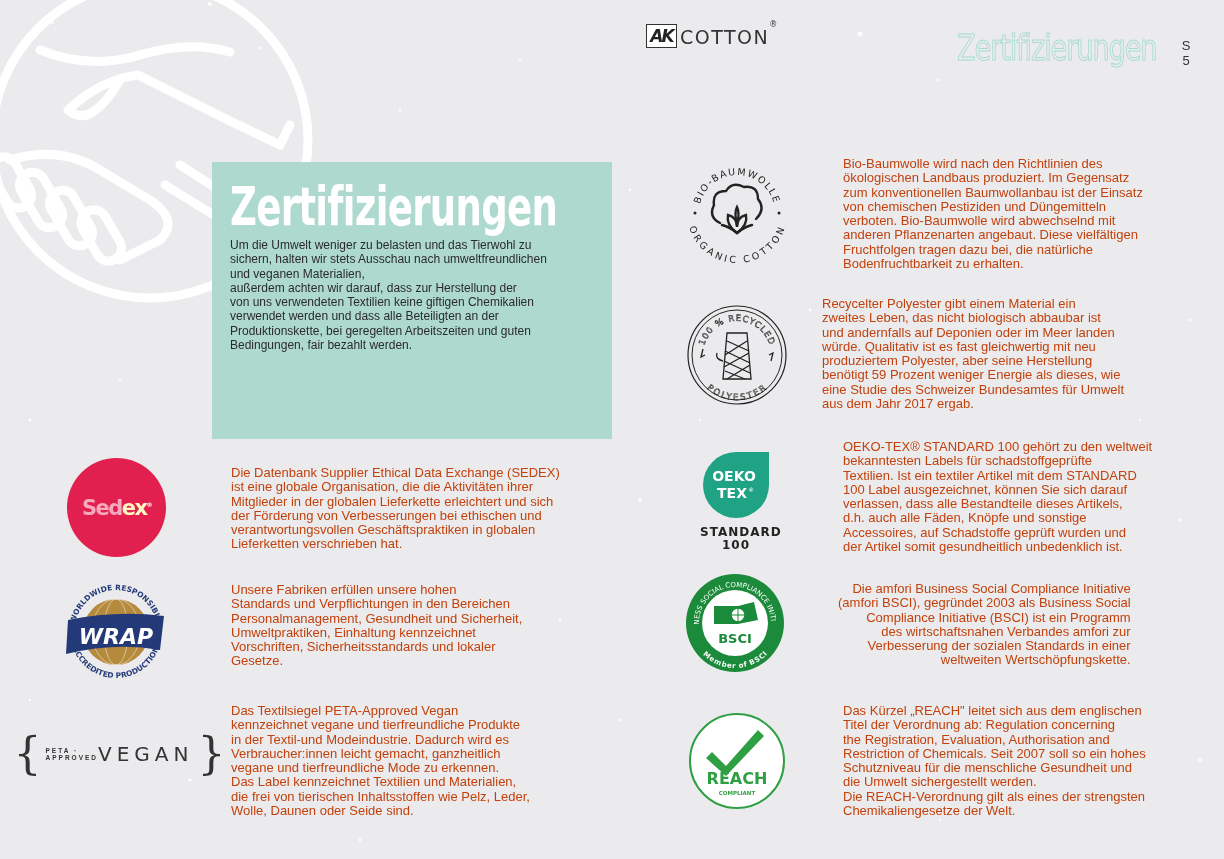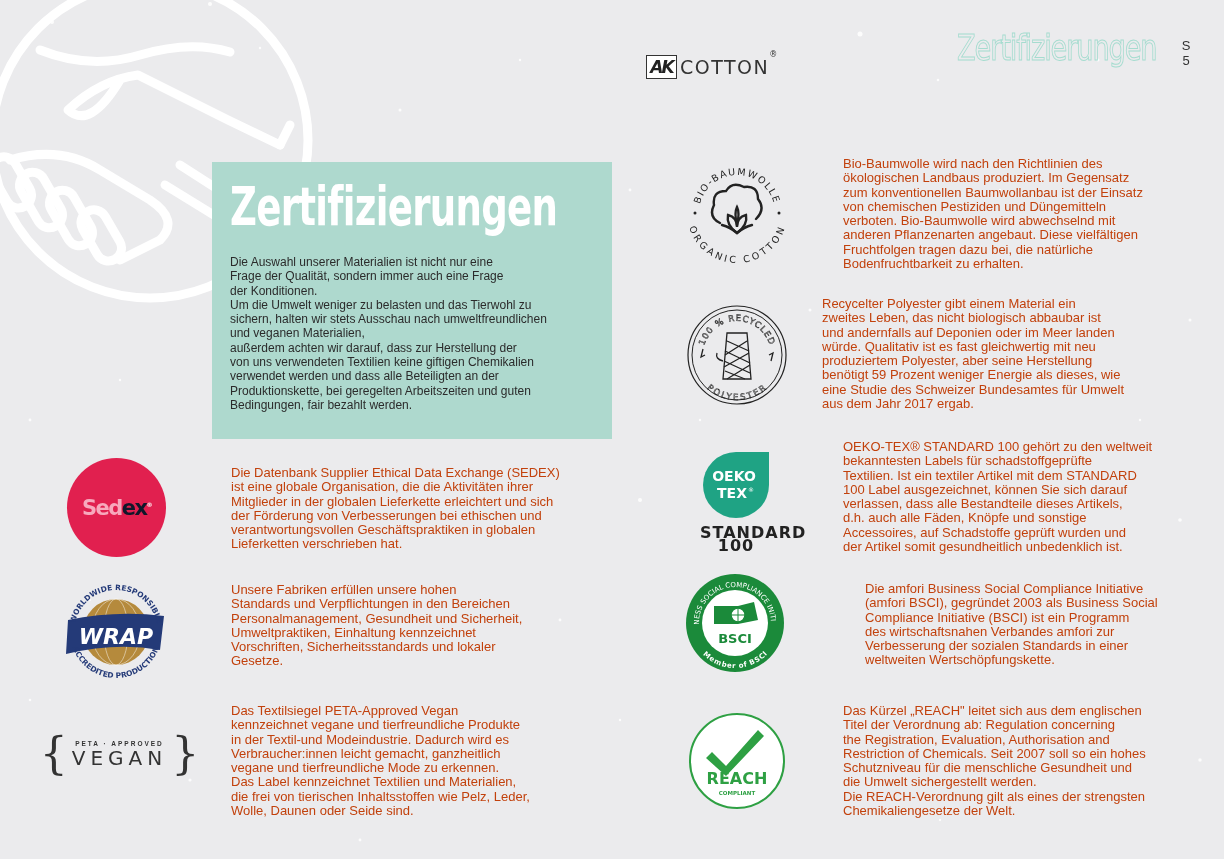--- a/index.html
+++ b/index.html
@@ -6,22 +6,22 @@
   html, body { width: 1224px; height: 859px; overflow: hidden; }
   body {
     position: relative;
     background: #ebebed;
     font-family: "Liberation Sans", "DejaVu Sans", sans-serif;
     color: #2b2b2b;
   }
   .snow { position: absolute; inset: 0; pointer-events: none; }
   .handshake { position: absolute; left: -20px; top: -30px; width: 340px; height: 340px; }
   .brand {
-    position: absolute; left: 646px; top: 55px;
-    display: flex; align-items: center; gap: 3px;
+    position: absolute; left: 646px; top: 24px;
+    display: flex; align-items: flex-end; gap: 3px;
   }
   .brand-box {
     width: 31px; height: 24px; border: 1.5px solid #333; background: #fff;
     display: flex; align-items: center; justify-content: center;
     font-family: "DejaVu Sans", sans-serif; font-weight: bold; font-style: italic;
     font-size: 17px; letter-spacing: -2px; color: #222;
   }
   .brand-text {
     font-family: "DejaVu Sans", sans-serif; font-size: 19px; letter-spacing: 1.5px; color: #333;
   }
@@ -58,33 +58,33 @@
   }
   .logo { position: absolute; }
   .sedex {
     left: 67px; top: 458px; width: 99px; height: 99px; border-radius: 50%;
     background: #e1204f; display: flex; align-items: center; justify-content: center;
   }
   .sedex span {
     font-family: "DejaVu Sans", sans-serif; font-weight: bold; font-size: 21px;
     letter-spacing: -1.5px; color: #f7a9bd;
   }
-  .sedex span b { color: #0f172a; }
+  .sedex span b { color: #fef9c3; }
   .sedex span sup { font-size: 6px; color: #fff; }
   .vegan {
     left: 62px; top: 732px; width: 115px; height: 44px;
     display: flex; align-items: center; justify-content: center;
   }
   .vegan .brace { font-family: "DejaVu Serif", serif; font-size: 44px; font-weight: 200; line-height: 44px; color: #333; }
-  .vegan .mid { display: flex; flex-direction: column; align-items: center; padding: 0 4px; }
+  .vegan .mid { display: flex; flex-direction: row; align-items: center; padding: 0 4px; }
   .vegan .sm { font-size: 6.5px; letter-spacing: 2px; color: #333; font-weight: bold; }
   .vegan .lg { font-family: "DejaVu Sans", sans-serif; font-size: 20px; letter-spacing: 5px; color: #333; line-height: 22px; }
   .oeko-std {
     position: absolute; left: 700px; top: 526px; width: 72px; text-align: center;
-    font-family: "DejaVu Sans", sans-serif; font-weight: bold; font-size: 16px;
+    font-family: "DejaVu Sans", sans-serif; font-weight: bold; font-size: 12px;
     letter-spacing: 1px; line-height: 13px; color: #222;
   }
 </style>
 </head>
 <body>
 
 <svg class="snow" width="1224" height="859">
   <g fill="#ffffff" opacity="0.85">
     <circle cx="52" cy="22" r="2"></circle>
       <circle cx="210" cy="4" r="2"></circle>
@@ -142,23 +142,20 @@
   </div>
 </div>
 <div class="header-title">Zertifizierungen</div>
 <div class="page-num">
   <div>S</div>
   <div>5</div>
 </div>
 
 <div class="hero">
   <div class="hero-title">Zertifizierungen</div>
-  <p class="p1">Die Auswahl unserer Materialien ist nicht nur eine
-Frage der Qualität, sondern immer auch eine Frage
-der Konditionen.</p>
   <p class="p2">Um die Umwelt weniger zu belasten und das Tierwohl zu
 sichern, halten wir stets Ausschau nach umweltfreundlichen
 und veganen Materialien,
 außerdem achten wir darauf, dass zur Herstellung der
 von uns verwendeten Textilien keine giftigen Chemikalien
 verwendet werden und dass alle Beteiligten an der
 Produktionskette, bei geregelten Arbeitszeiten und guten
 Bedingungen, fair bezahlt werden.</p>
 </div>
 
@@ -290,21 +287,21 @@
   </defs>
   <circle cx="51" cy="51" r="49" fill="#1b8a3a"></circle>
   <circle cx="51" cy="51" r="33" fill="#ffffff"></circle>
   <text font-family="DejaVu Sans, sans-serif" font-size="7" fill="#ffffff"><textPath href="#bsTop" startOffset="50%" text-anchor="middle">BUSINESS SOCIAL COMPLIANCE INITIATIVE</textPath></text>
   <text font-family="DejaVu Sans, sans-serif" font-weight="bold" font-size="7" fill="#ffffff" dy="6"><textPath href="#bsBot" startOffset="50%" text-anchor="middle">Member of BSCI</textPath></text>
   <path d="M30 34 L54 34 L70 30 L74 48 L54 52 L30 52 Z" fill="#1b8a3a"></path>
   <circle cx="54" cy="43" r="7" fill="#ffffff" stroke="#1b8a3a" stroke-width="1.5"></circle>
   <path d="M54 36 L54 50 M47 43 L61 43" stroke="#1b8a3a" stroke-width="1"></path>
   <text x="51" y="71" text-anchor="middle" font-family="DejaVu Sans, sans-serif" font-weight="bold" font-size="13" fill="#1b8a3a">BSCI</text>
 </svg>
-<div class="desc" style="left:865px; top:582px;">Die amfori Business Social Compliance Initiative
+<div class="desc" style="left:838px; top:582px;text-align:right;">Die amfori Business Social Compliance Initiative
 (amfori BSCI), gegründet 2003 als Business Social
 Compliance Initiative (BSCI) ist ein Programm
 des wirtschaftsnahen Verbandes amfori zur
 Verbesserung der sozialen Standards in einer
 weltweiten Wertschöpfungskette.</div>
 
 <svg class="logo" style="left:688px; top:712px;" width="98" height="98" viewBox="0 0 98 98">
   <circle cx="49" cy="49" r="47" fill="#ffffff" stroke="#2ea043" stroke-width="2"></circle>
   <path d="M24 40 L38 54 L70 18 L76 24 L38 64 L18 46 Z" fill="#2ea043"></path>
   <text x="49" y="72" text-anchor="middle" font-family="DejaVu Sans, sans-serif" font-weight="bold" font-size="16" fill="#2ea043">REACH</text>

